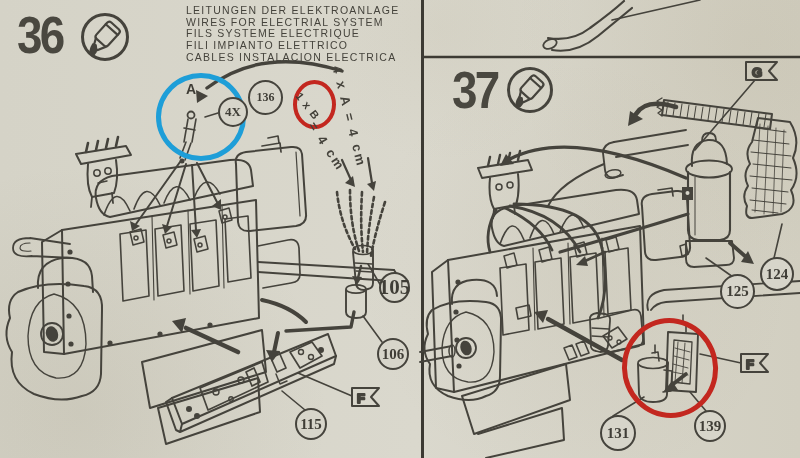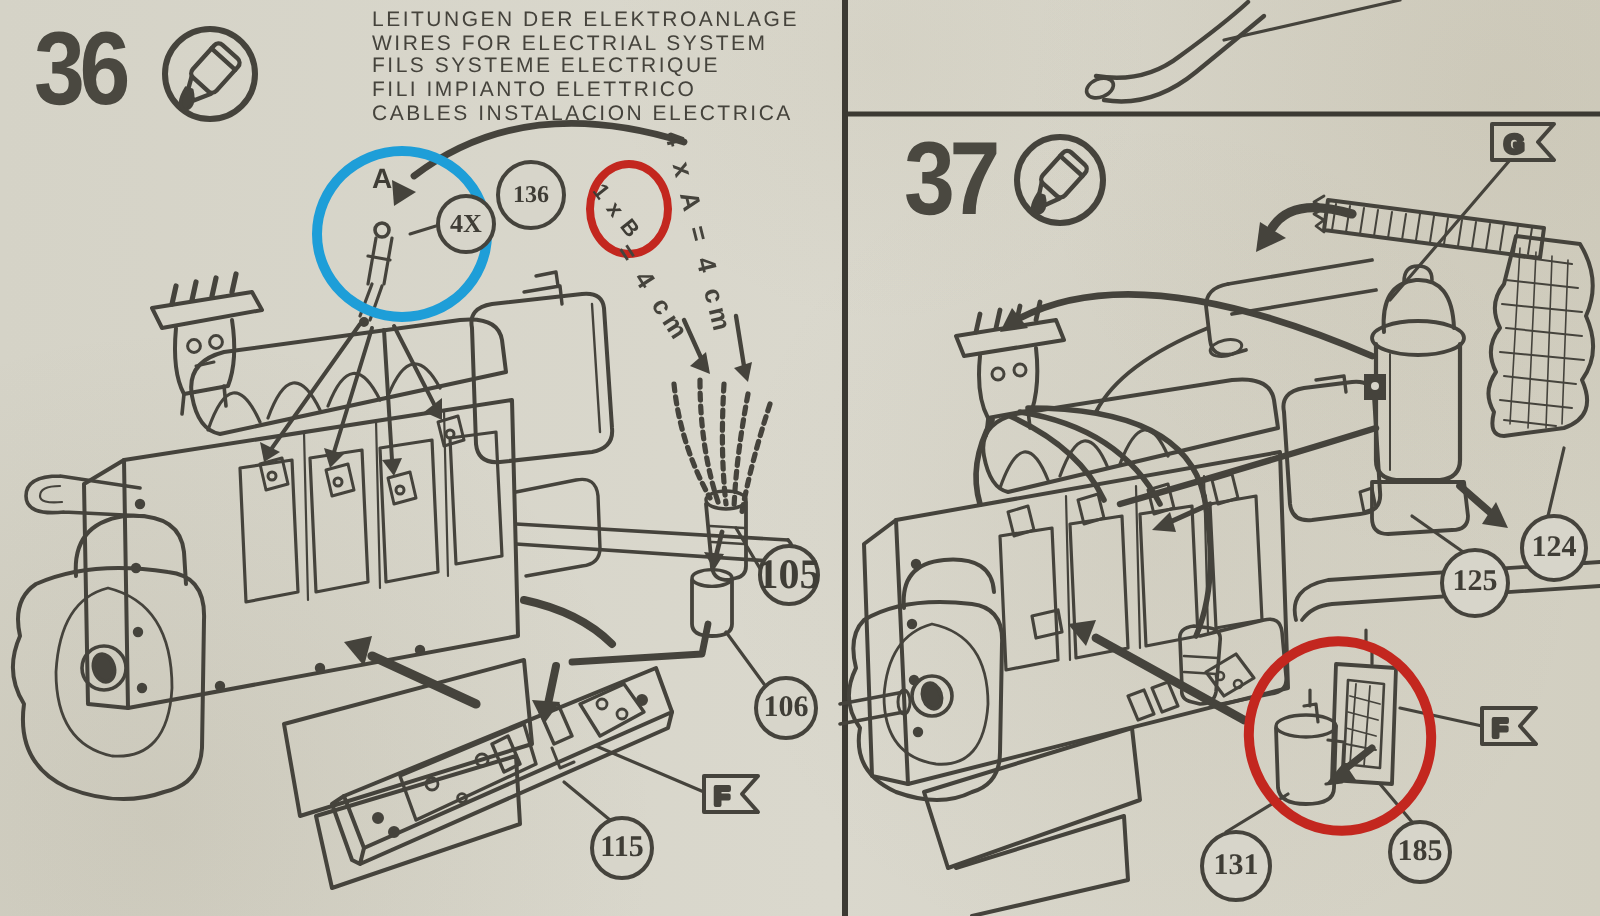--- a/index.html
+++ b/index.html
@@ -372,13 +372,13 @@
 <div class="btext" style="left:303px;top:90px;transform:rotate(52deg);">1 x B</div>
 <div class="diag" style="left:344px;top:64px;transform:rotate(76deg);">4 x A = 4 cm</div>
 <div class="diag" style="left:318px;top:119px;transform:rotate(57deg);">= 4 cm</div>
 
 <div class="pn" style="left:379px;top:272px;width:31px;height:31px;font-size:21px;">105</div>
 <div class="pn" style="left:377px;top:338px;width:32px;height:32px;font-size:15px;">106</div>
 <div class="pn" style="left:295px;top:408px;width:32px;height:32px;font-size:15px;">115</div>
 <div class="pn" style="left:760px;top:257px;width:34px;height:34px;font-size:15px;text-align:right;">124</div>
 <div class="pn" style="left:720px;top:274px;width:35px;height:35px;font-size:15px;">125</div>
 <div class="pn" style="left:600px;top:415px;width:36px;height:36px;font-size:15px;">131</div>
-<div class="pn" style="left:694px;top:410px;width:32px;height:32px;font-size:15px;">185</div>
+<div class="pn" style="left:694px;top:410px;width:32px;height:32px;font-size:15px;">139</div>
 
 </body></html>

